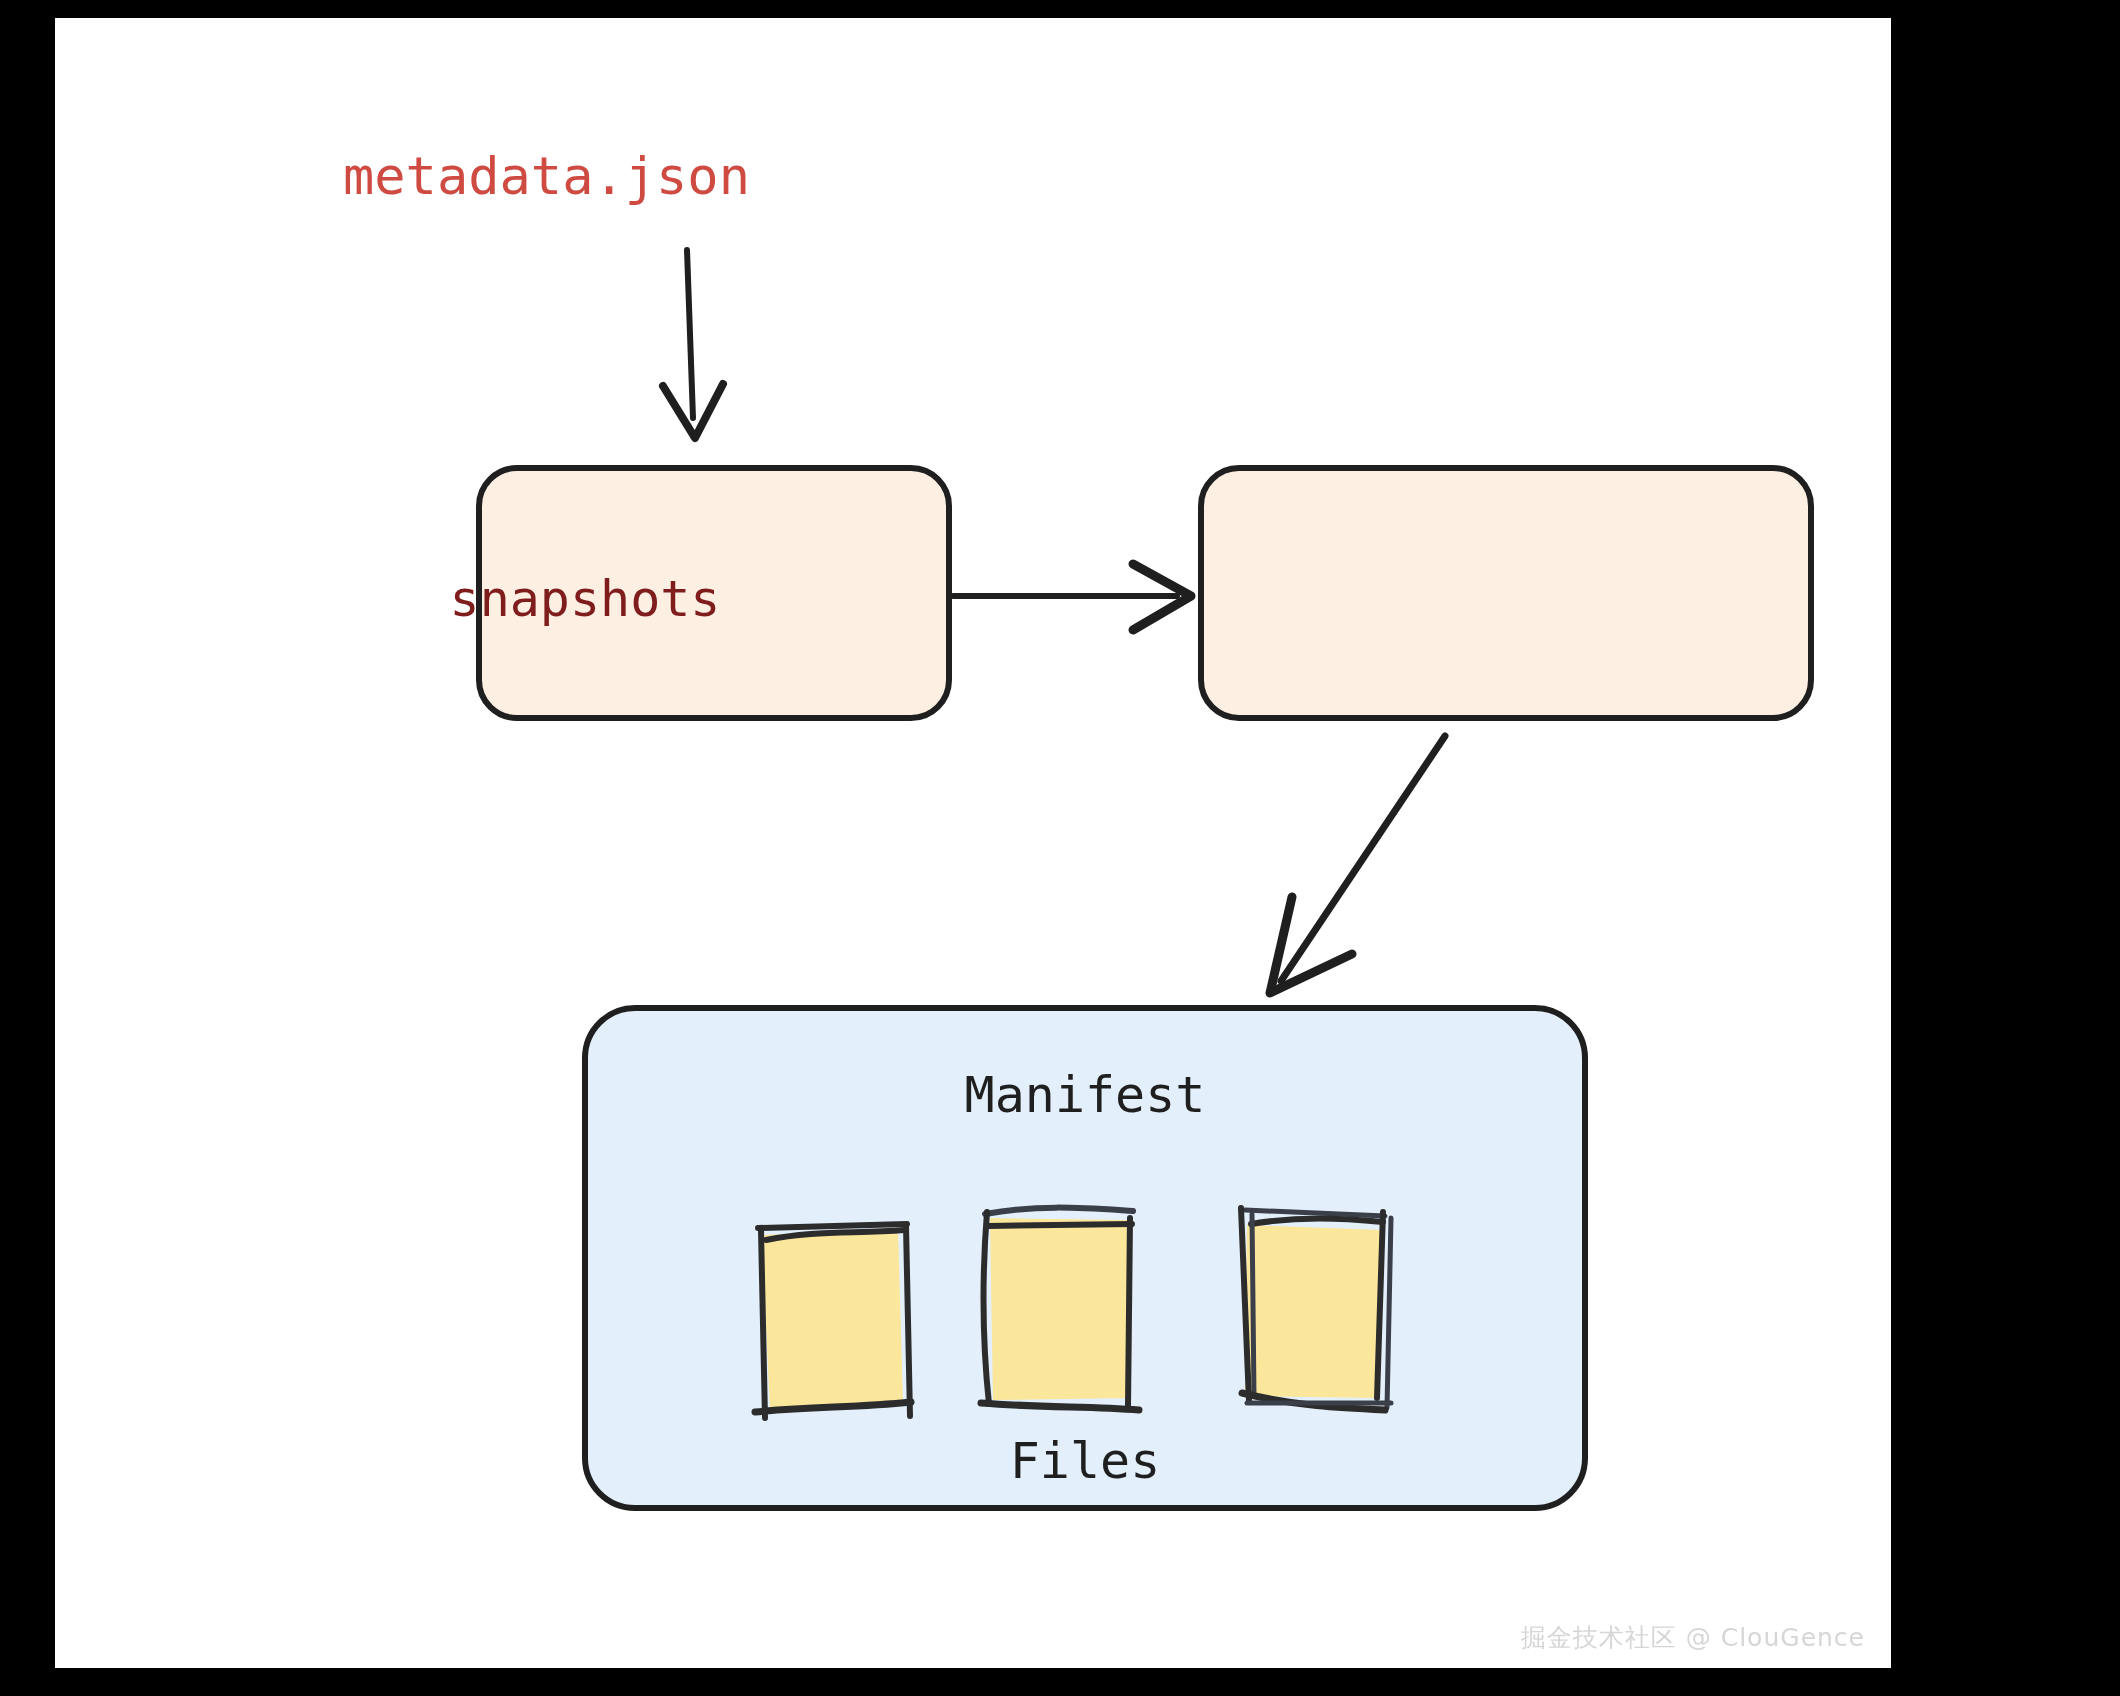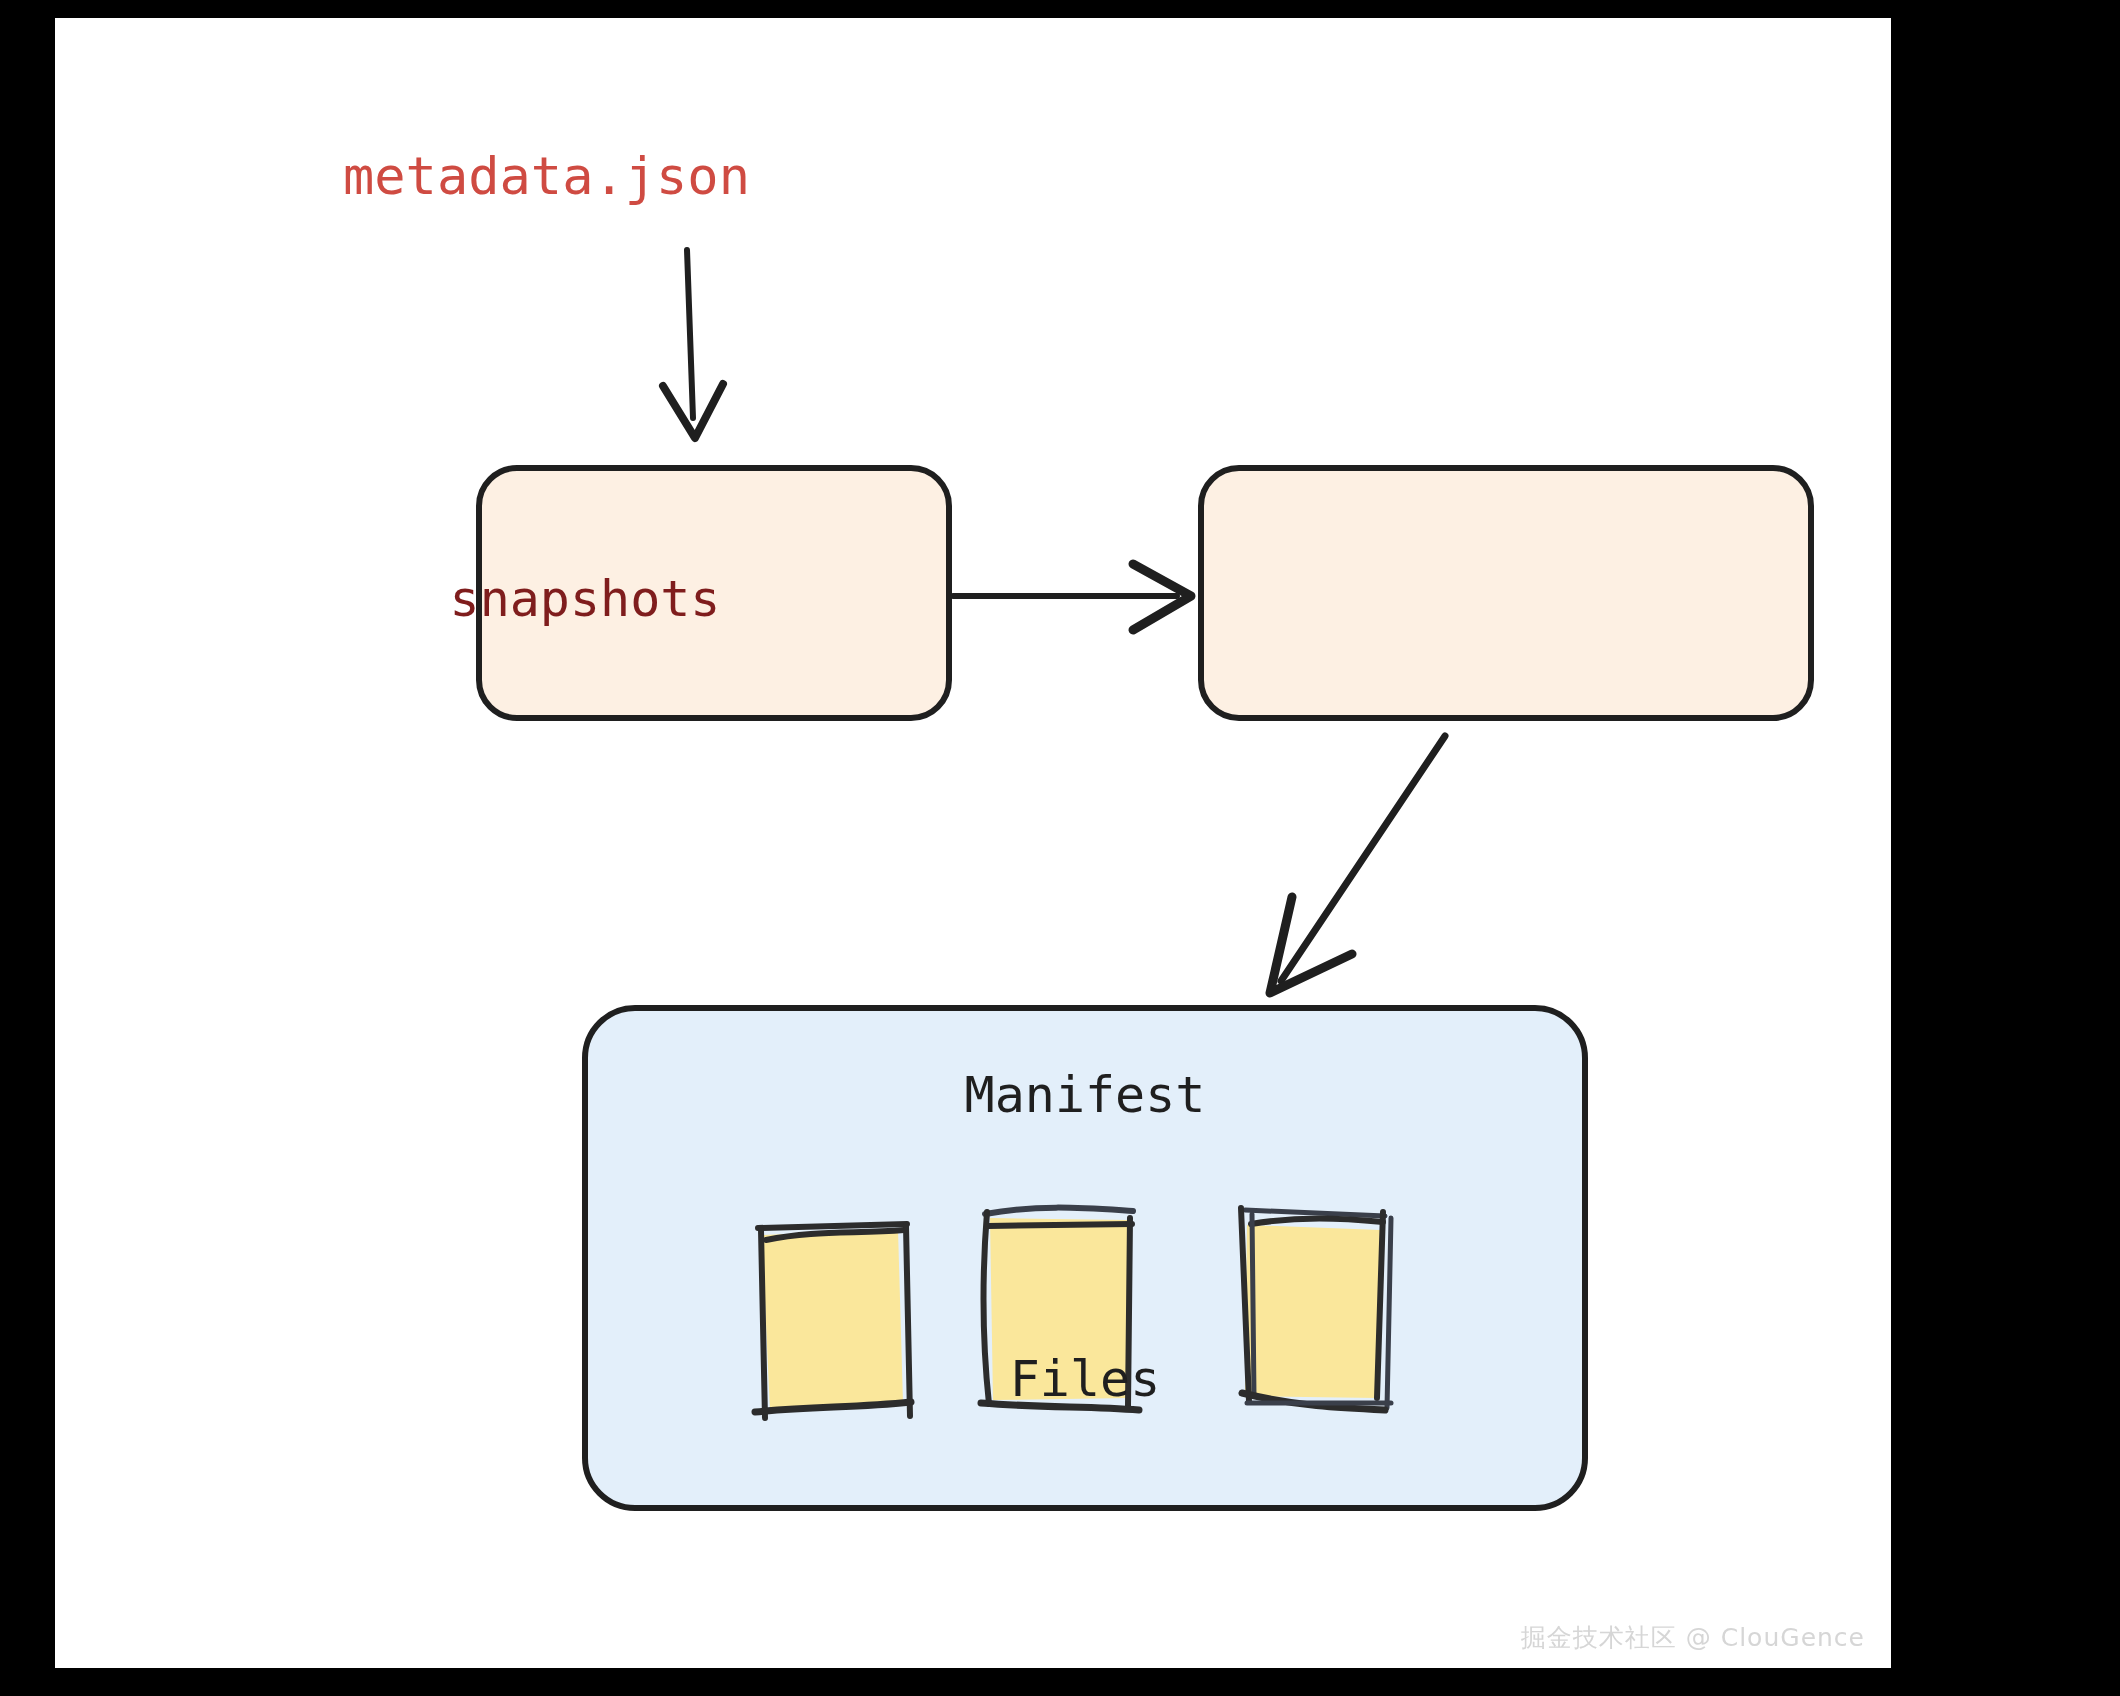--- a/index.html
+++ b/index.html
@@ -71,21 +71,21 @@
     left: 830px;
     top: 1052px;
     width: 400px;
     text-align: center;
     font-size: 50px;
     color: #1f1f1f;
   }
 
   #files-label {
     left: 830px;
-    top: 1336px;
+    top: 1418px;
     width: 400px;
     text-align: center;
     font-size: 50px;
     color: #1f1f1f;
   }
 
   #watermark {
     position: absolute;
     right: 26px;
     bottom: 14px;

